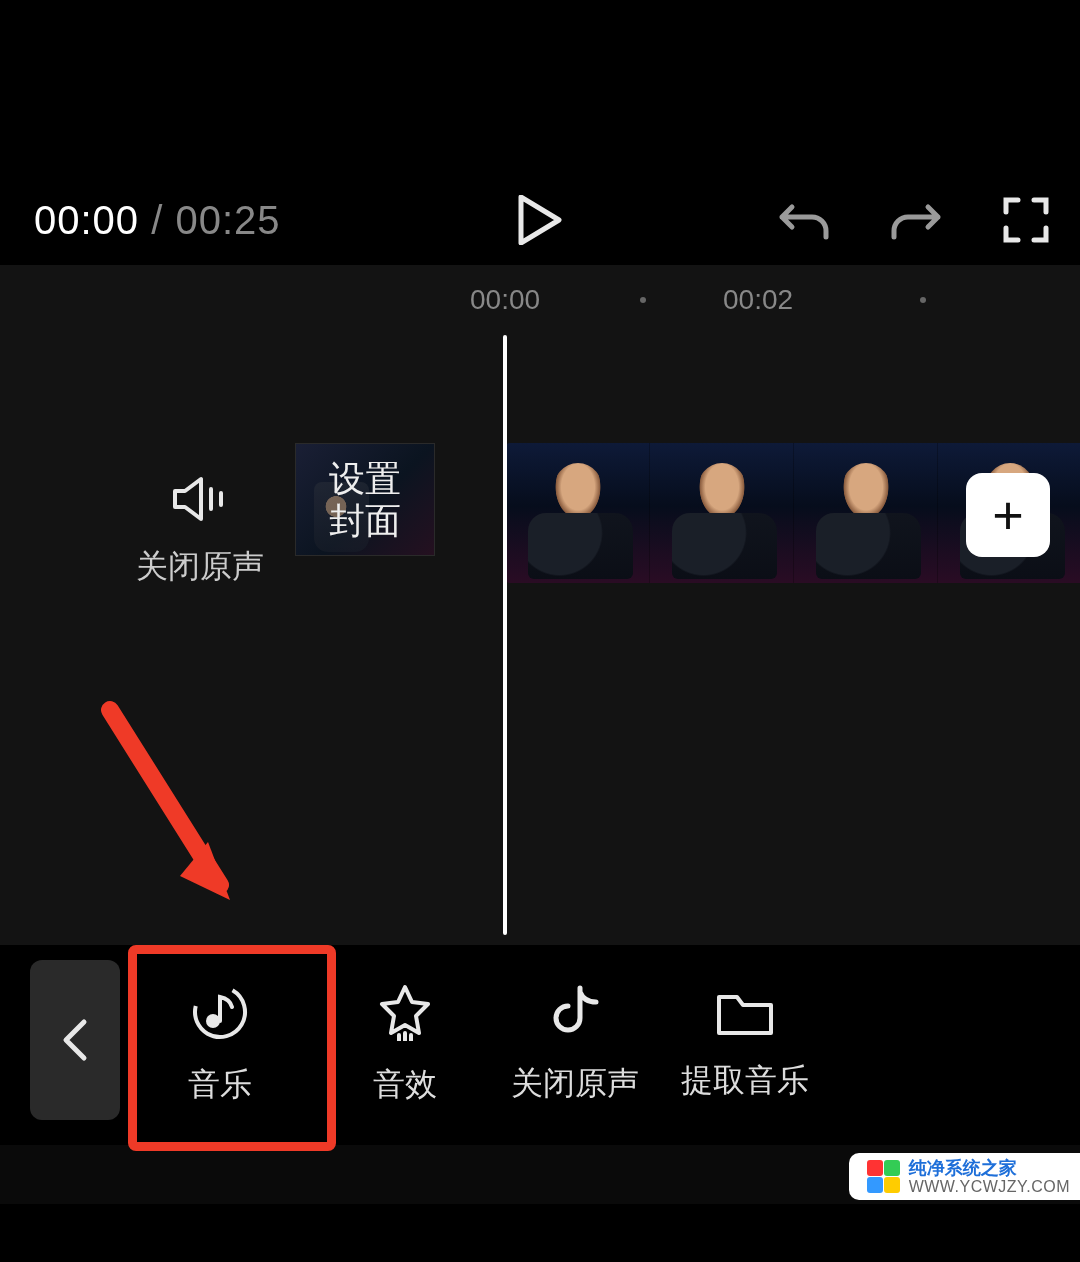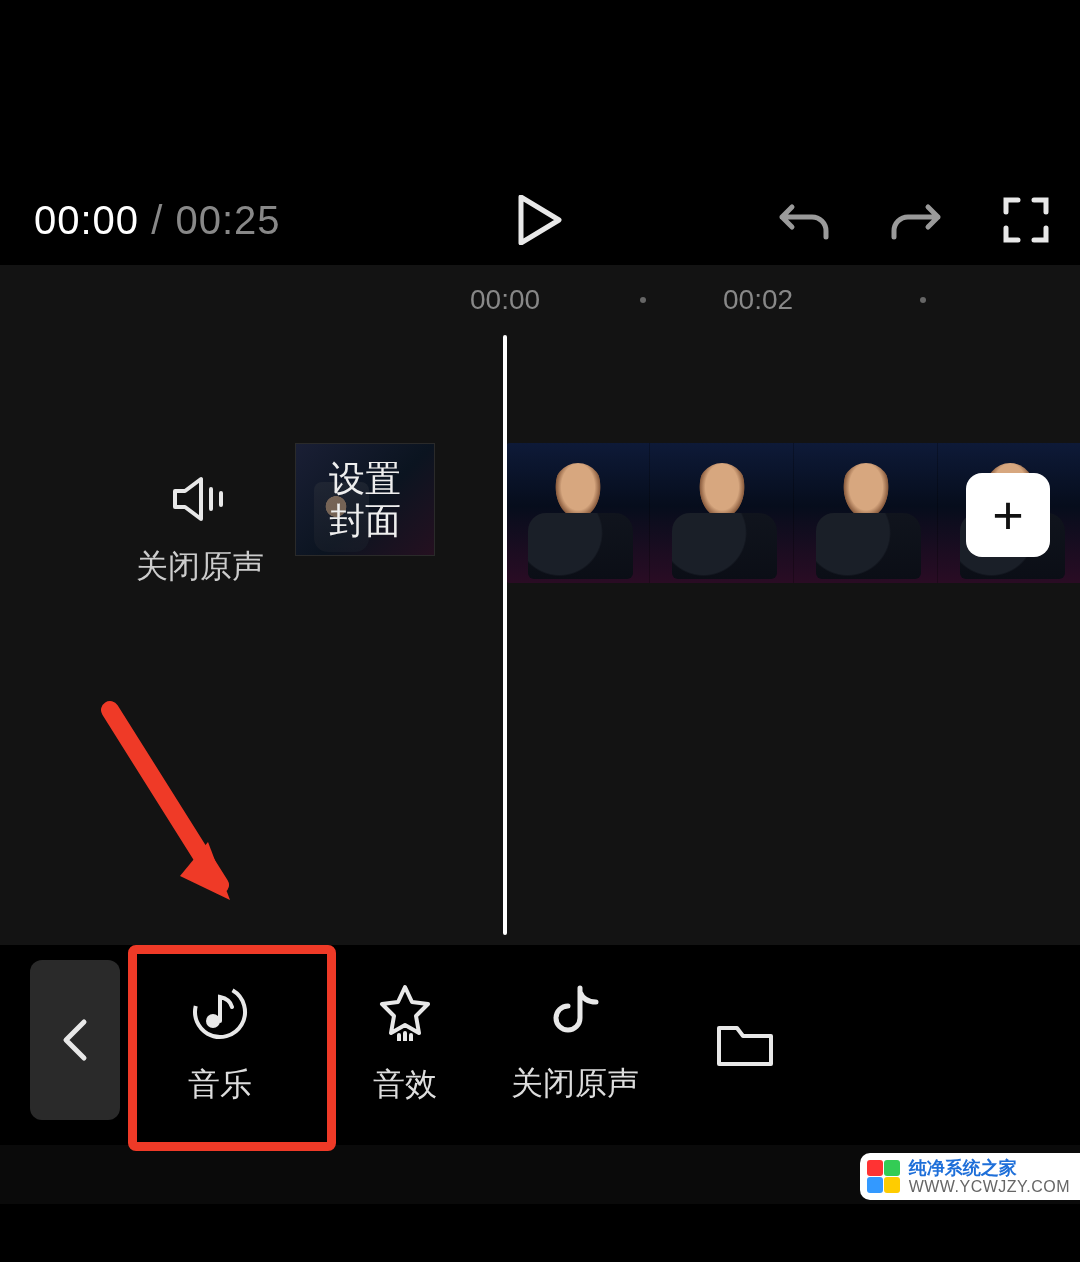--- a/index.html
+++ b/index.html
@@ -137,21 +137,21 @@
     
     .arrow {
       position: absolute; left: 100px; top: 700px; width: 150px; height: 220px;
       pointer-events: none;
     }
 
     
     .watermark {
       position: absolute; right: 0; bottom: 62px;
       background: #fff; border-radius: 10px 0 0 10px;
-      padding: 6px 10px 4px 7px;
+      padding: 6px 10px 4px 18px;
       display: flex; align-items: center; gap: 8px;
     }
     .watermark .wm-logo {
       width: 34px; height: 34px; position: relative;
     }
     .watermark .wm-logo span{position:absolute;width:16px;height:16px;border-radius:3px;}
     .watermark .wm-logo .a{left:0;top:0;background:#f33;}
     .watermark .wm-logo .b{left:17px;top:0;background:#3c5;}
     .watermark .wm-logo .c{left:0;top:17px;background:#39f;}
     .watermark .wm-logo .d{left:17px;top:17px;background:#fc0;}
@@ -270,20 +270,21 @@
           </svg>
       </span>
       <div class="lbl">关闭原声</div>
     </div>
     <div class="tool">
       <span>
         <svg width="60" height="50" viewBox="0 0 60 50">
             <path d="M4 10 h18 l6 8 h28 v28 H4 Z M4 10 v36" fill="none" stroke="#e8e8e8" stroke-width="4" stroke-linejoin="round"></path>
           </svg>
       </span>
+      <div class="lbl">提取音乐</div>
     </div>
   </div>
 </div>
 
 <div class="highlight-box"></div>
 
 <div class="nav-hint"></div>
 
 <div class="watermark">
   <div class="wm-logo">

